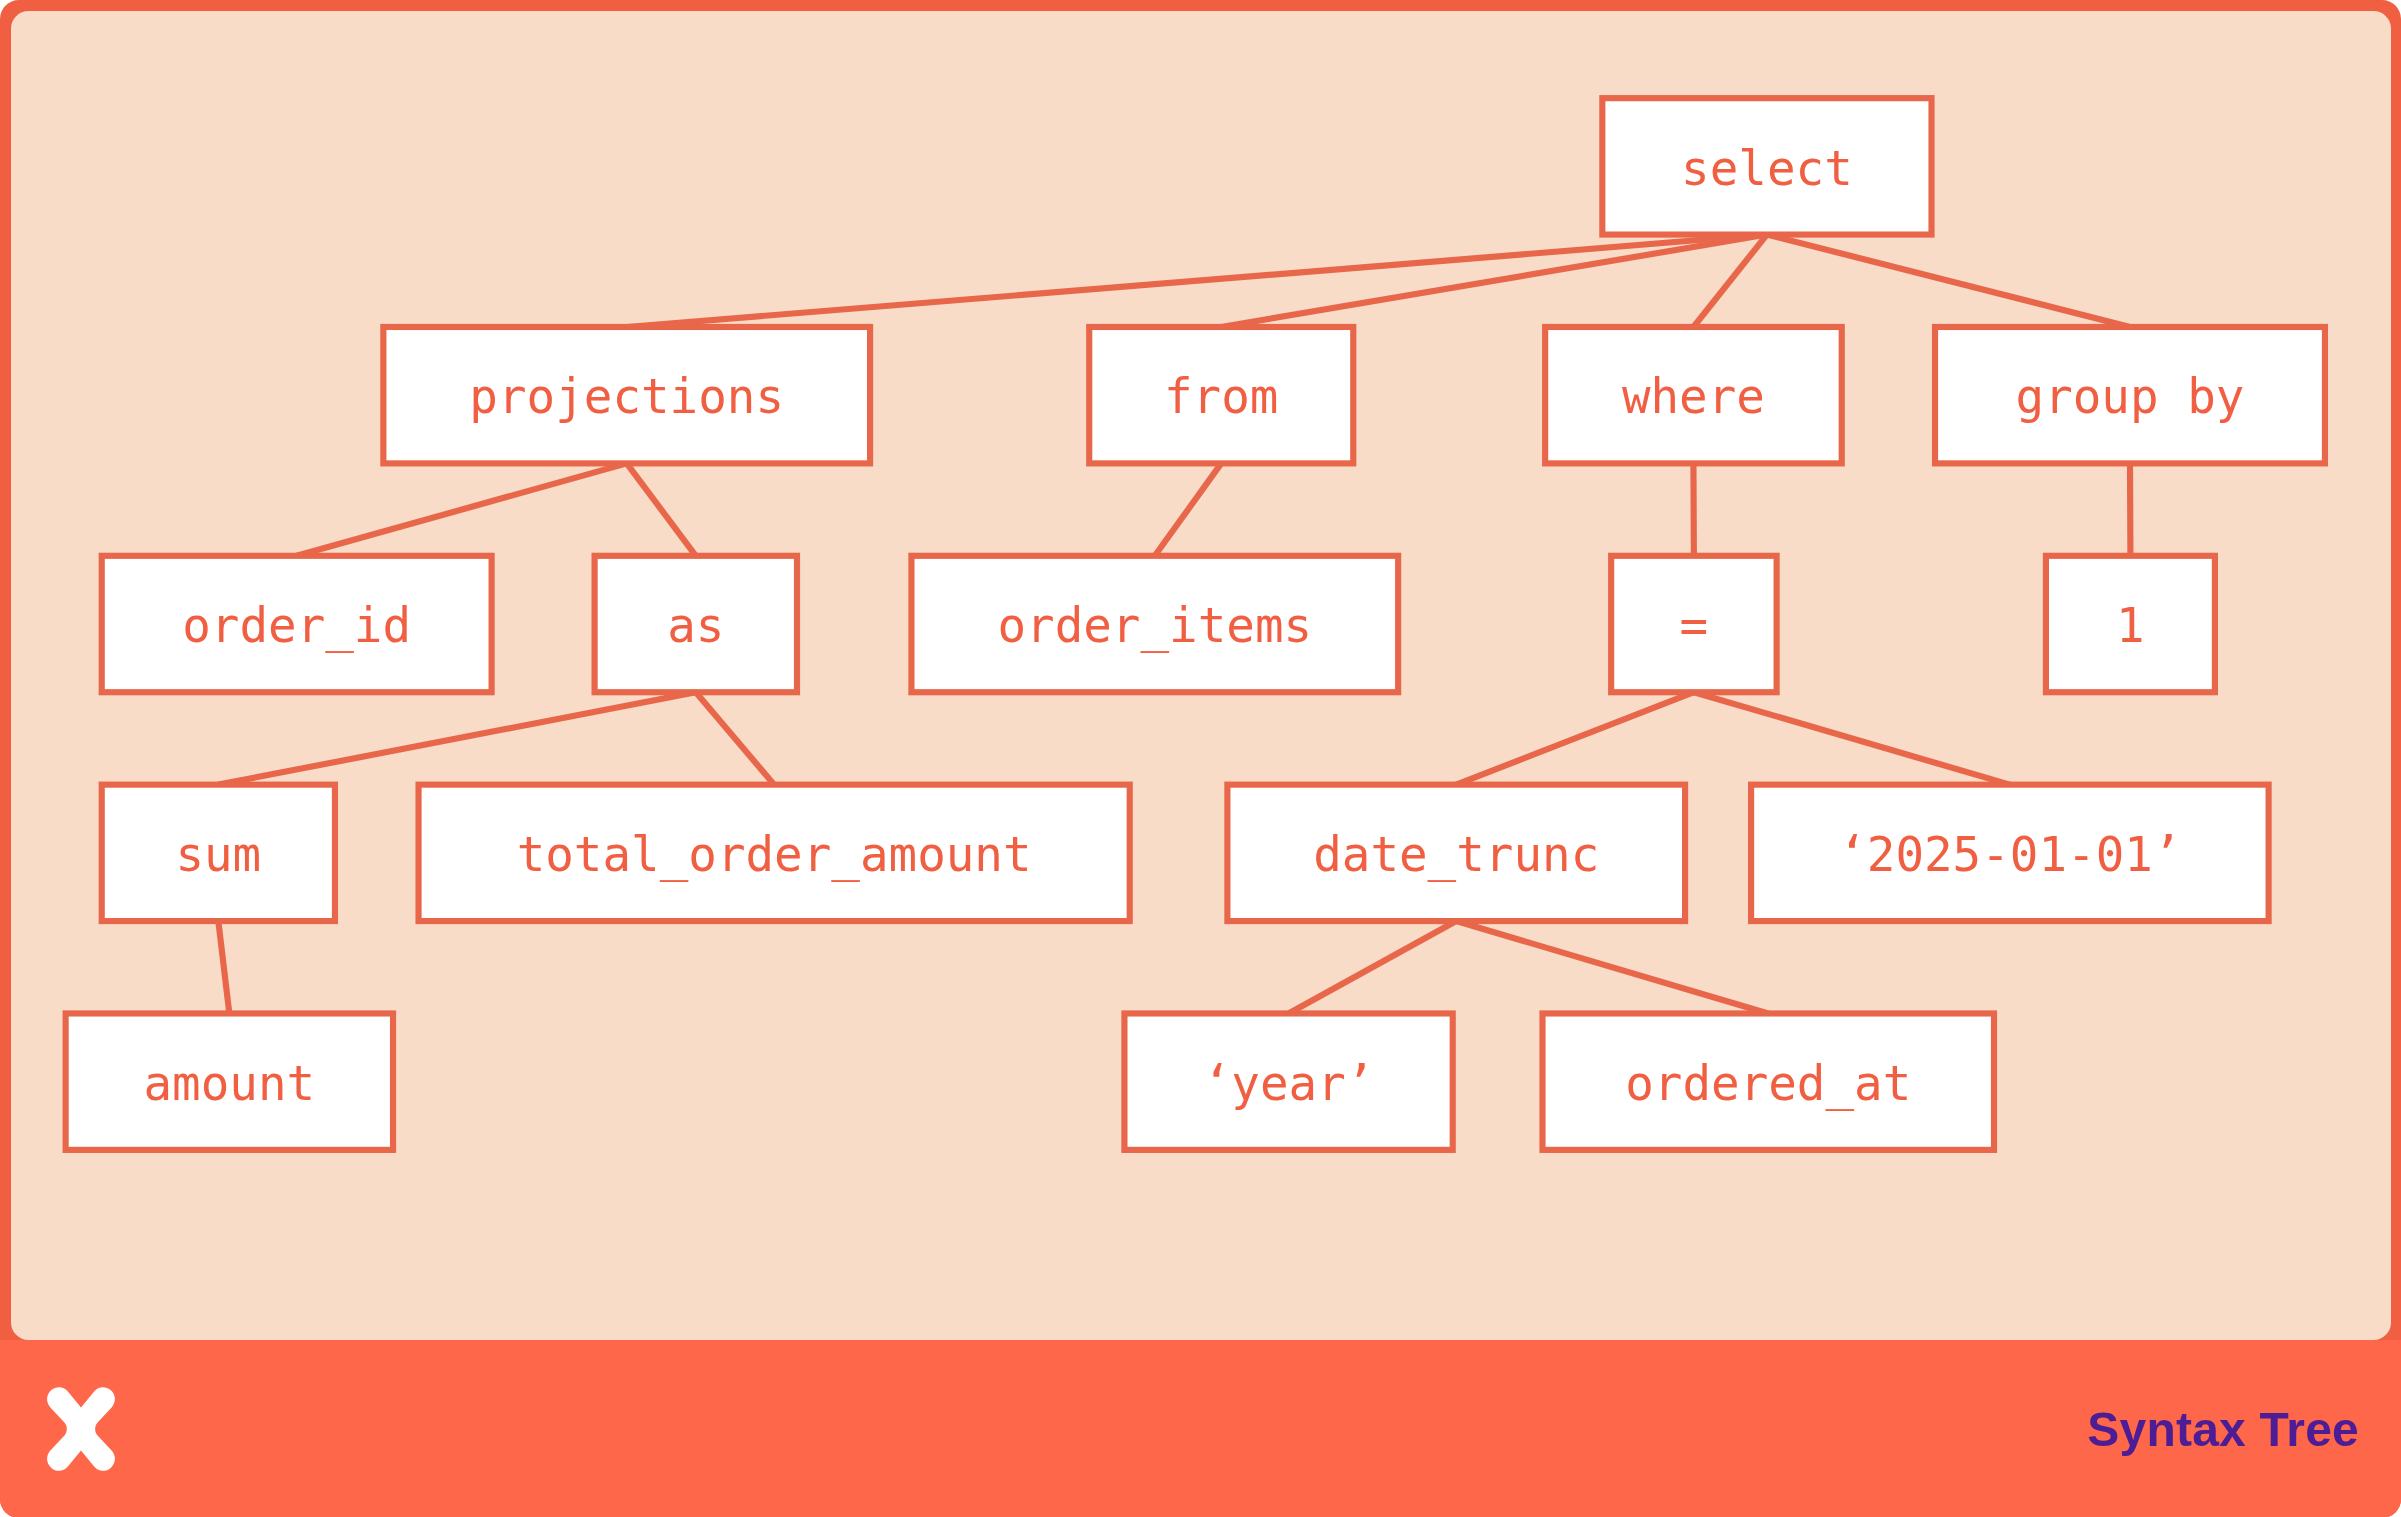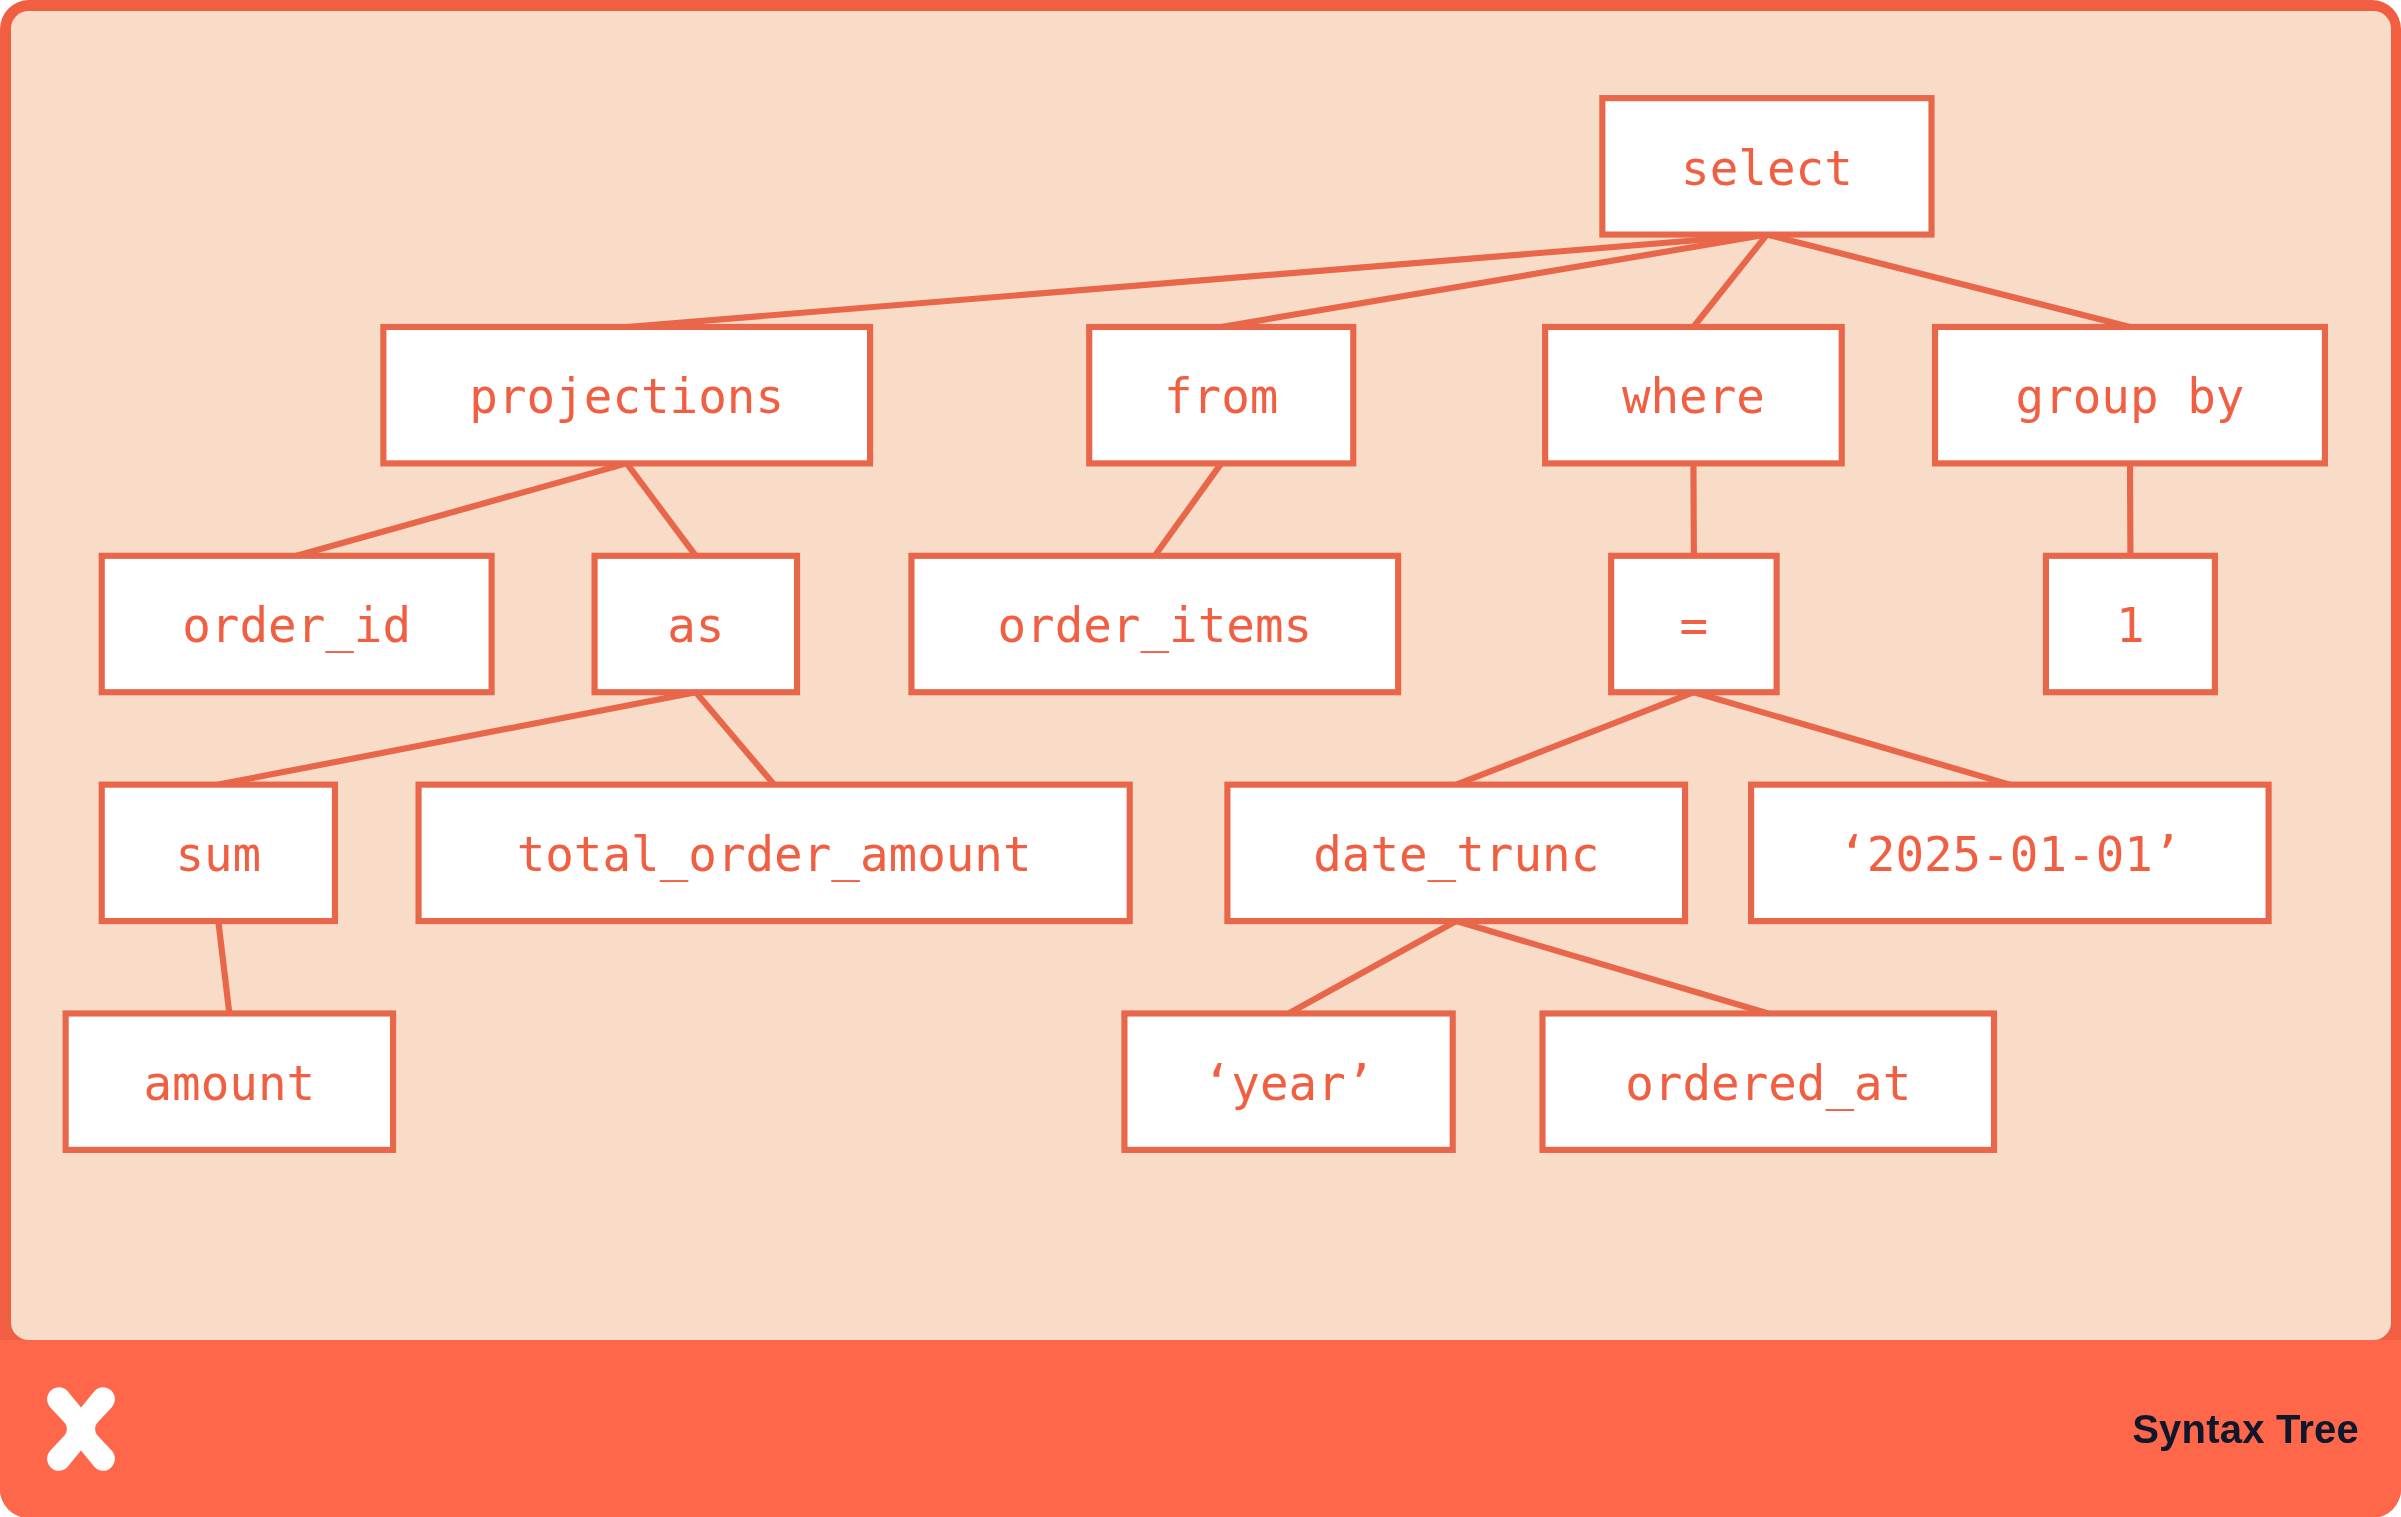--- a/index.html
+++ b/index.html
@@ -13,21 +13,21 @@
     height: 1518px;
     font-family: "Liberation Sans", sans-serif;
     overflow: hidden;
   }
   #card {
     position: relative;
     width: 2401px;
     height: 1518px;
     box-sizing: border-box;
     background: #F15F43;
-    border-radius: 29px;
+    border-radius: 19px;
     overflow: hidden;
   }
   #canvas-area {
     position: absolute;
     left: 10.6px;
     top: 10.6px;
     width: 2380px;
     height: 1329px;
     background: #F8DCC8;
     border-radius: 17.6px;
@@ -53,23 +53,23 @@
     justify-content: space-between;
     box-sizing: border-box;
     padding: 0 42px 0 35px;
   }
   #brand-logo {
     width: 92px;
     height: 92px;
     display: block;
   }
   #footer-title {
-    color: #0f172a;
+    color: #4c1d95;
     font-family: "Liberation Sans", sans-serif;
-    font-size: 40px;
+    font-size: 48px;
     font-weight: bold;
     letter-spacing: 0.2px;
     white-space: nowrap;
     text-align: center;
   }
   .node-rect {
     fill: #ffffff;
     stroke: #E8674A;
     stroke-width: 7;
   }

